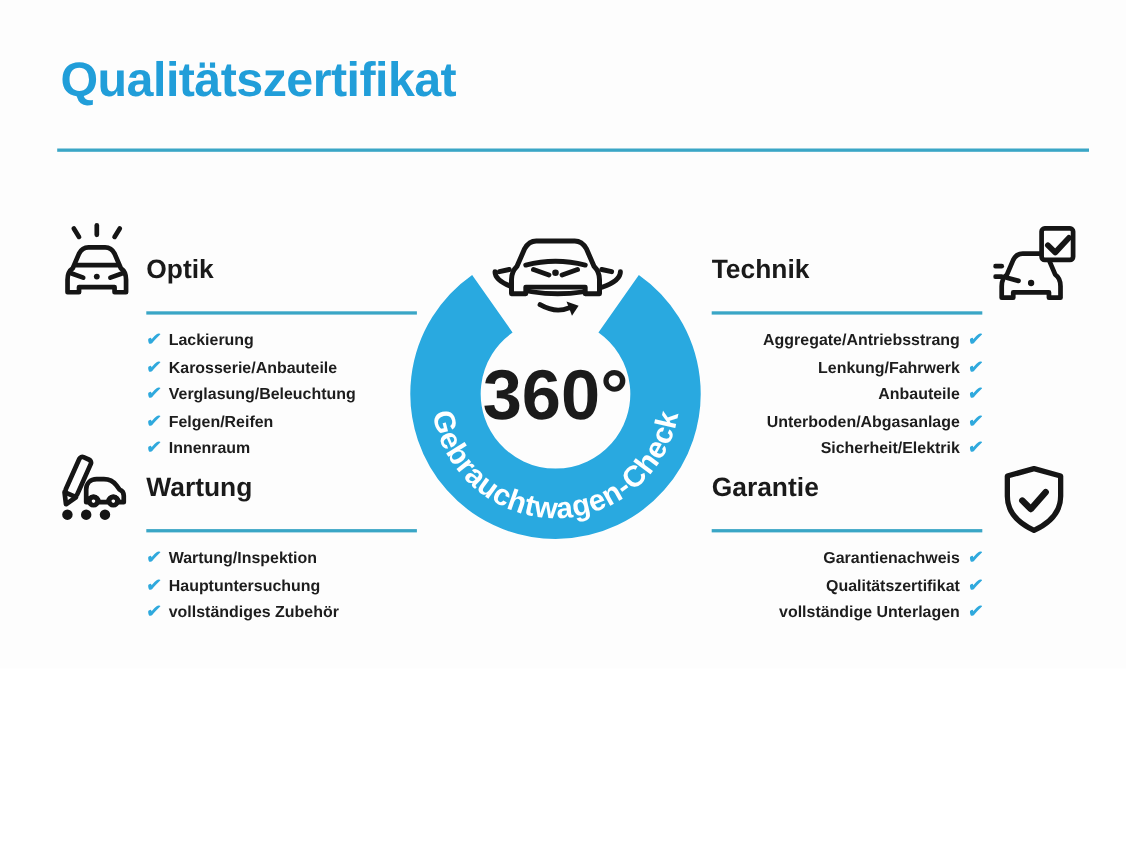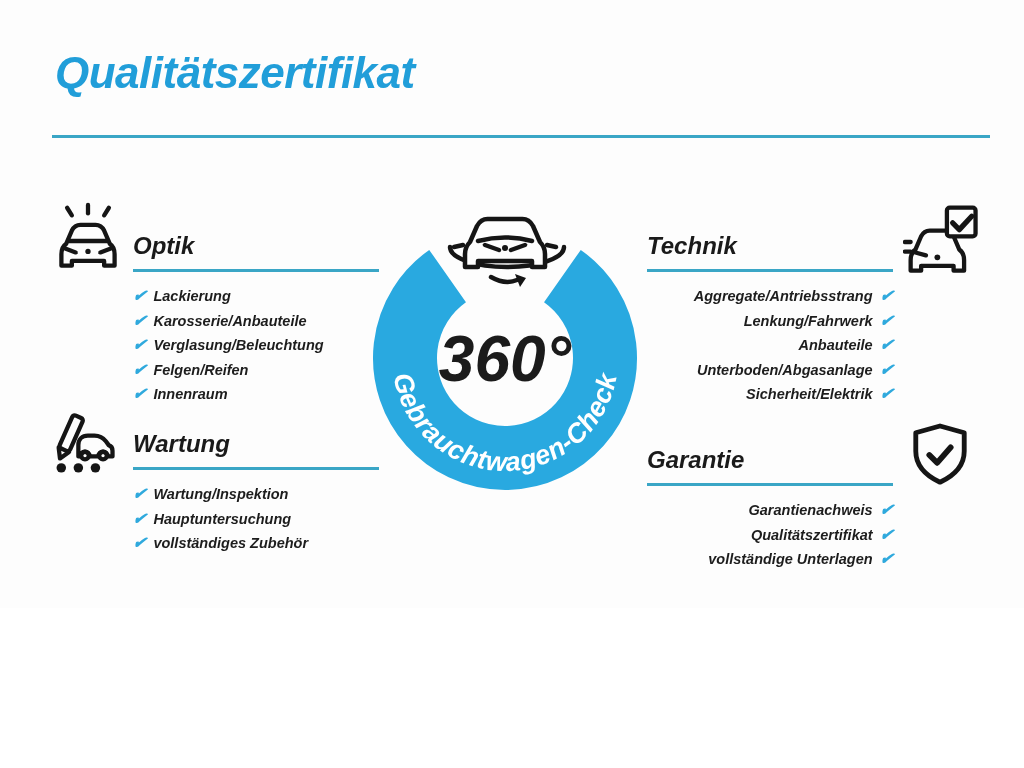--- a/index.html
+++ b/index.html
@@ -1,49 +1,49 @@
 <!DOCTYPE html>
 <html><head>
 <meta charset="utf-8">
 <style>
   html,body{margin:0;padding:0;background:#ffffff;}
   .page{
     position:relative;width:1024px;height:608px;overflow:hidden;
-    background:#fdfdfd;font-family:"Liberation Sans",sans-serif;font-style:italic;
+    background:#fdfdfd;font-family:"Liberation Sans",sans-serif;
   }
   
   .title{
     position:absolute;left:55px;top:48px;margin:0;
     font-size:44px;font-weight:700;letter-spacing:-0.5px;color:#219ed9;
   }
   .title-rule{
     position:absolute;left:52px;top:135px;width:938px;height:3px;
     background:#3aa6c6;
   }
   
   .section{position:absolute;width:246px;}
   .section h2{
     margin:0;font-size:24px;font-weight:700;line-height:26px;color:#1a1a1a;
-    padding-bottom:10px;border-bottom:3px solid #3aa6c6;
+    padding-bottom:24px;border-bottom:3px solid #3aa6c6;
   }
   .section ul{list-style:none;margin:12px 0 0 0;padding:0;}
   .section li{
     display:flex;align-items:center;gap:7px;height:24.5px;
     font-size:14.5px;font-weight:700;color:#1d1d1d;white-space:nowrap;
   }
   .section.right{}
   .section.right li{justify-content:flex-end;}
   .check{
     color:#2fa9dd;font-size:16px;line-height:1;
     display:inline-block;transform:skewX(-8deg);
   }
   .sec-optik{left:133px;top:233px;}
   .sec-technik{left:647px;top:233px;}
   .sec-wartung{left:133px;top:431px;}
-  .sec-garantie{left:647px;top:431px;margin-top:16px;}
+  .sec-garantie{left:647px;top:431px;}
   
   .icon{position:absolute;}
   .ic-optik{left:50px;top:202px;}
   .ic-wartung{left:47px;top:410px;}
   .ic-technik{left:903px;top:203px;}
   .ic-garantie{left:909px;top:422px;}
   
   .badge{position:absolute;left:365px;top:195px;width:280px;height:330px;}
   .badge svg{display:block;}
   .ring-label{

